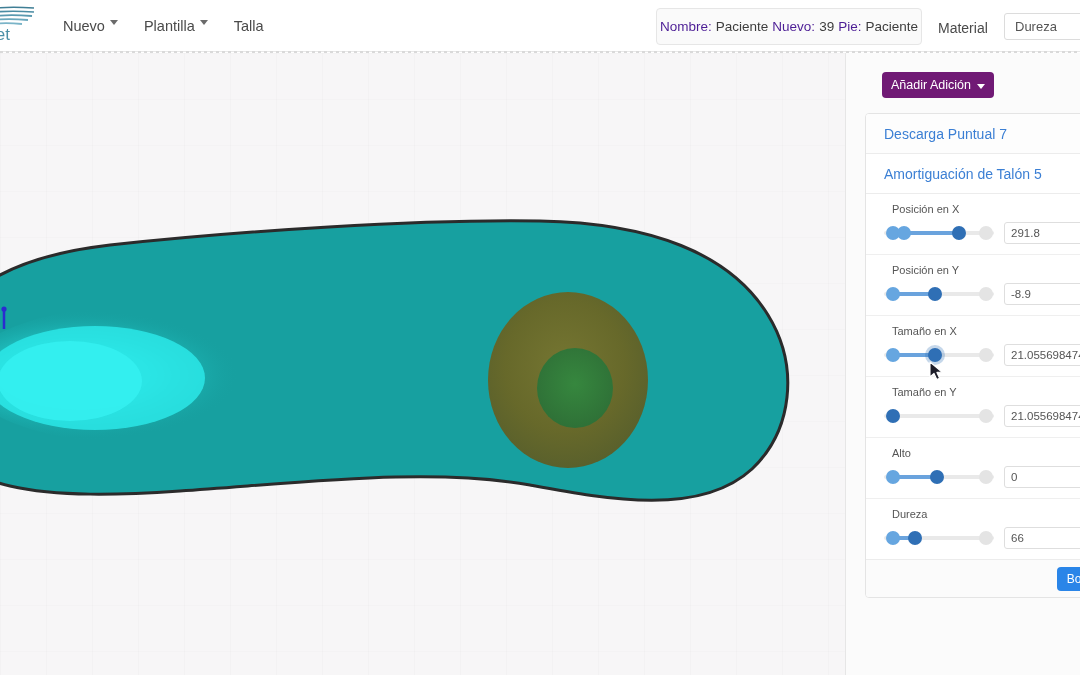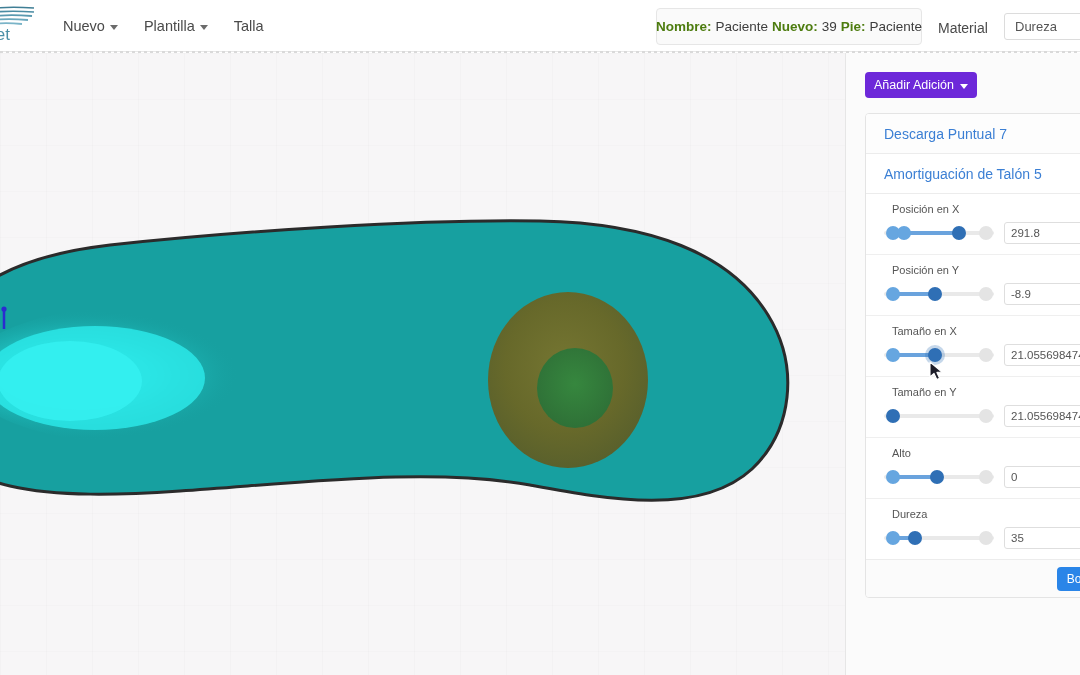--- a/index.html
+++ b/index.html
@@ -26,37 +26,37 @@
   .logo-text {
     font-size:17px; color:#4b8fa6; letter-spacing:.2px;
     margin-top:-2px; margin-left:-2px; font-family:"Liberation Sans", sans-serif;
   }
   .menu {
     position:absolute; left:50px; top:0; height:52px;
     display:flex; align-items:center; gap:0px;
   }
   .menu-item {
     font-size:14.5px; color:#4a4a4a; padding:6px 13px;
-    display:flex; align-items:center; gap:5px; cursor:pointer;
+    display:flex; align-items:flex-start; gap:5px; cursor:pointer;
     white-space:nowrap;
   }
   .caret {
     width:0;height:0;border-left:4px solid transparent;
     border-right:4px solid transparent;border-top:5px solid #6b6b6b;
     display:inline-block; margin-top:2px;
   }
 
   .patient-box {
     position:absolute; left:656px; top:8px; width:266px; height:37px;
     background:#fafafa; border:1px solid #e6e6e6; border-radius:4px;
     display:flex; align-items:center; justify-content:center;
     font-size:13.5px; color:#3d3d3d; white-space:nowrap; gap:4px;
     padding:0 8px;
   }
-  .patient-box b { font-weight:bold; color:#4d7c0f; }
+  .patient-box b { font-weight:normal; color:#4c1d95; }
   .pb-seg { display:inline-flex; gap:4px; }
 
   .material-label {
     position:absolute; left:938px; top:20px;
     font-size:14px; color:#4a4a4a; white-space:nowrap;text-align:center;
   }
   .material-select {
     position:absolute; left:1004px; top:13px; width:110px; height:27px;
     background:#fff; border:1px solid #dcdcdc; border-radius:3px;
     font-size:13px; color:#555; display:flex; align-items:center;
@@ -78,22 +78,22 @@
     overflow:hidden;
   }
   .canvas-svg { position:absolute; left:0; top:0; }
 
   
   .side-panel {
     position:absolute; left:845px; top:53px; width:235px; height:622px;
     background:#fbfbfb; border-left:1px solid #e6e6e6; overflow:hidden;
   }
   .add-btn {
-    position:absolute; left:19px; top:19px; height:26px;
-    background:#6d28d9; color:#fff; border:none; border-radius:4px;
+    position:absolute; left:36px; top:19px; height:26px;
+    background:#701a75; color:#fff; border:none; border-radius:4px;
     font-size:12.5px; padding:0 9px; display:flex; align-items:center;
     gap:6px; cursor:pointer; white-space:nowrap;
     font-family:"Liberation Sans", sans-serif;
   }
   .add-btn .caret {
     border-top-color:#fff; border-left-width:4px; border-right-width:4px;
   }
 
   .accordion {
     position:absolute; left:19px; top:60px; width:260px;
@@ -365,21 +365,21 @@
             <span class="ctrl-label">Dureza</span>
             <div class="ctrl-line">
               <div class="slider">
                 <div class="track"></div>
                 <div class="fill" style="left: 6%; width: 20%;"></div>
                 <div class="knob light" style="left: 2%;"></div>
                 <div class="knob dark" style="left: 22%;"></div>
                 <div class="knob gray" style="left: 86%;"></div>
               </div>
               <div class="num-input">
-                <span>35</span>
+                <span>66</span>
               </div>
             </div>
           </div>
         </div>
 
       <div class="acc-footer">
         <button class="del-btn">Borrar</button>
       </div>
     </div>
   </div>

